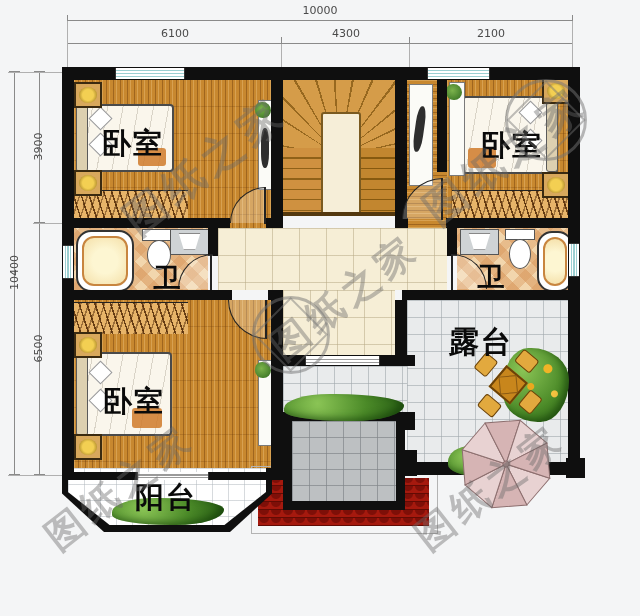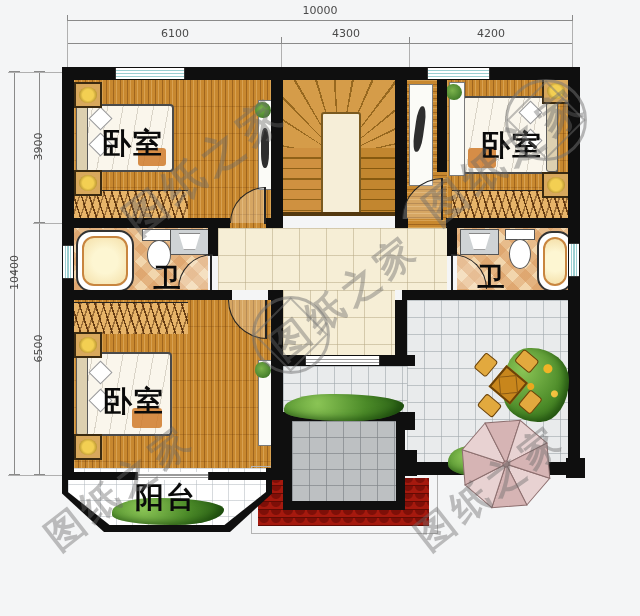--- a/index.html
+++ b/index.html
@@ -215,20 +215,21 @@
       <polygon points="50,50 82.5,17.5 96,50" fill="#d6b4b4"></polygon>
       <circle cx="50" cy="50" r="3" fill="#b09090"></circle>
     </g>
   </svg>
 
   <div class="abs rlabel" style="left:83px;top:124px;width:100px;font-size:29px;">卧室</div>
   <div class="abs rlabel" style="left:462px;top:126px;width:100px;font-size:29px;">卧室</div>
   <div class="abs rlabel" style="left:84px;top:382px;width:100px;font-size:29px;">卧室</div>
   <div class="abs rlabel" style="left:150px;top:260px;width:36px;font-size:27px;">卫</div>
   <div class="abs rlabel" style="left:474px;top:259px;width:36px;font-size:27px;">卫</div>
+  <div class="abs rlabel" style="left:431px;top:322px;width:100px;font-size:30px;">露台</div>
   <div class="abs rlabel" style="left:116px;top:478px;width:100px;font-size:29px;">阳台</div>
 
   <div class="abs wm" style="left:95px;top:138px;width:220px;font-size:42px;">图纸之家</div>
   <div class="abs wm" style="left:395px;top:128px;width:220px;font-size:42px;">图纸之家</div>
   <div class="abs wm" style="left:245px;top:272px;width:200px;font-size:38px;">图纸之家</div>
   <div class="abs wm" style="left:20px;top:462px;width:200px;font-size:38px;">图纸之家</div>
   <div class="abs wm" style="left:390px;top:462px;width:200px;font-size:38px;">图纸之家</div>
   <div class="abs seal" style="left:505px;top:79px;width:76px;height:76px;"></div>
   <div class="abs seal" style="left:252px;top:296px;width:72px;height:72px;"></div>
 
@@ -237,21 +238,21 @@
   <div class="abs dl" style="left:572px;top:15px;width:1px;height:11px;"></div>
   <div class="abs dimtxt" style="left:290px;top:4px;width:60px;">10000</div>
 
   <div class="abs dl" style="left:68px;top:43px;width:505px;height:1px;"></div>
   <div class="abs dl" style="left:67px;top:37px;width:1px;height:12px;"></div>
   <div class="abs dl" style="left:281px;top:37px;width:1px;height:12px;"></div>
   <div class="abs dl" style="left:409px;top:37px;width:1px;height:12px;"></div>
   <div class="abs dl" style="left:572px;top:37px;width:1px;height:12px;"></div>
   <div class="abs dimtxt" style="left:145px;top:27px;width:60px;">6100</div>
   <div class="abs dimtxt" style="left:316px;top:27px;width:60px;">4300</div>
-  <div class="abs dimtxt" style="left:461px;top:27px;width:60px;">4200</div>
+  <div class="abs dimtxt" style="left:461px;top:27px;width:60px;">2100</div>
 
   <div class="abs ext" style="left:67px;top:21px;width:1px;height:46px;"></div>
   <div class="abs ext" style="left:281px;top:44px;width:1px;height:23px;"></div>
   <div class="abs ext" style="left:409px;top:44px;width:1px;height:23px;"></div>
   <div class="abs ext" style="left:572px;top:21px;width:1px;height:46px;"></div>
 
   <div class="abs dl" style="left:14px;top:72px;width:1px;height:403px;"></div>
   <div class="abs dl" style="left:9px;top:71px;width:11px;height:1px;"></div>
   <div class="abs dl" style="left:9px;top:474px;width:11px;height:1px;"></div>
   <div class="abs dimtxt rot" style="left:-10px;top:266px;width:48px;">10400</div>

